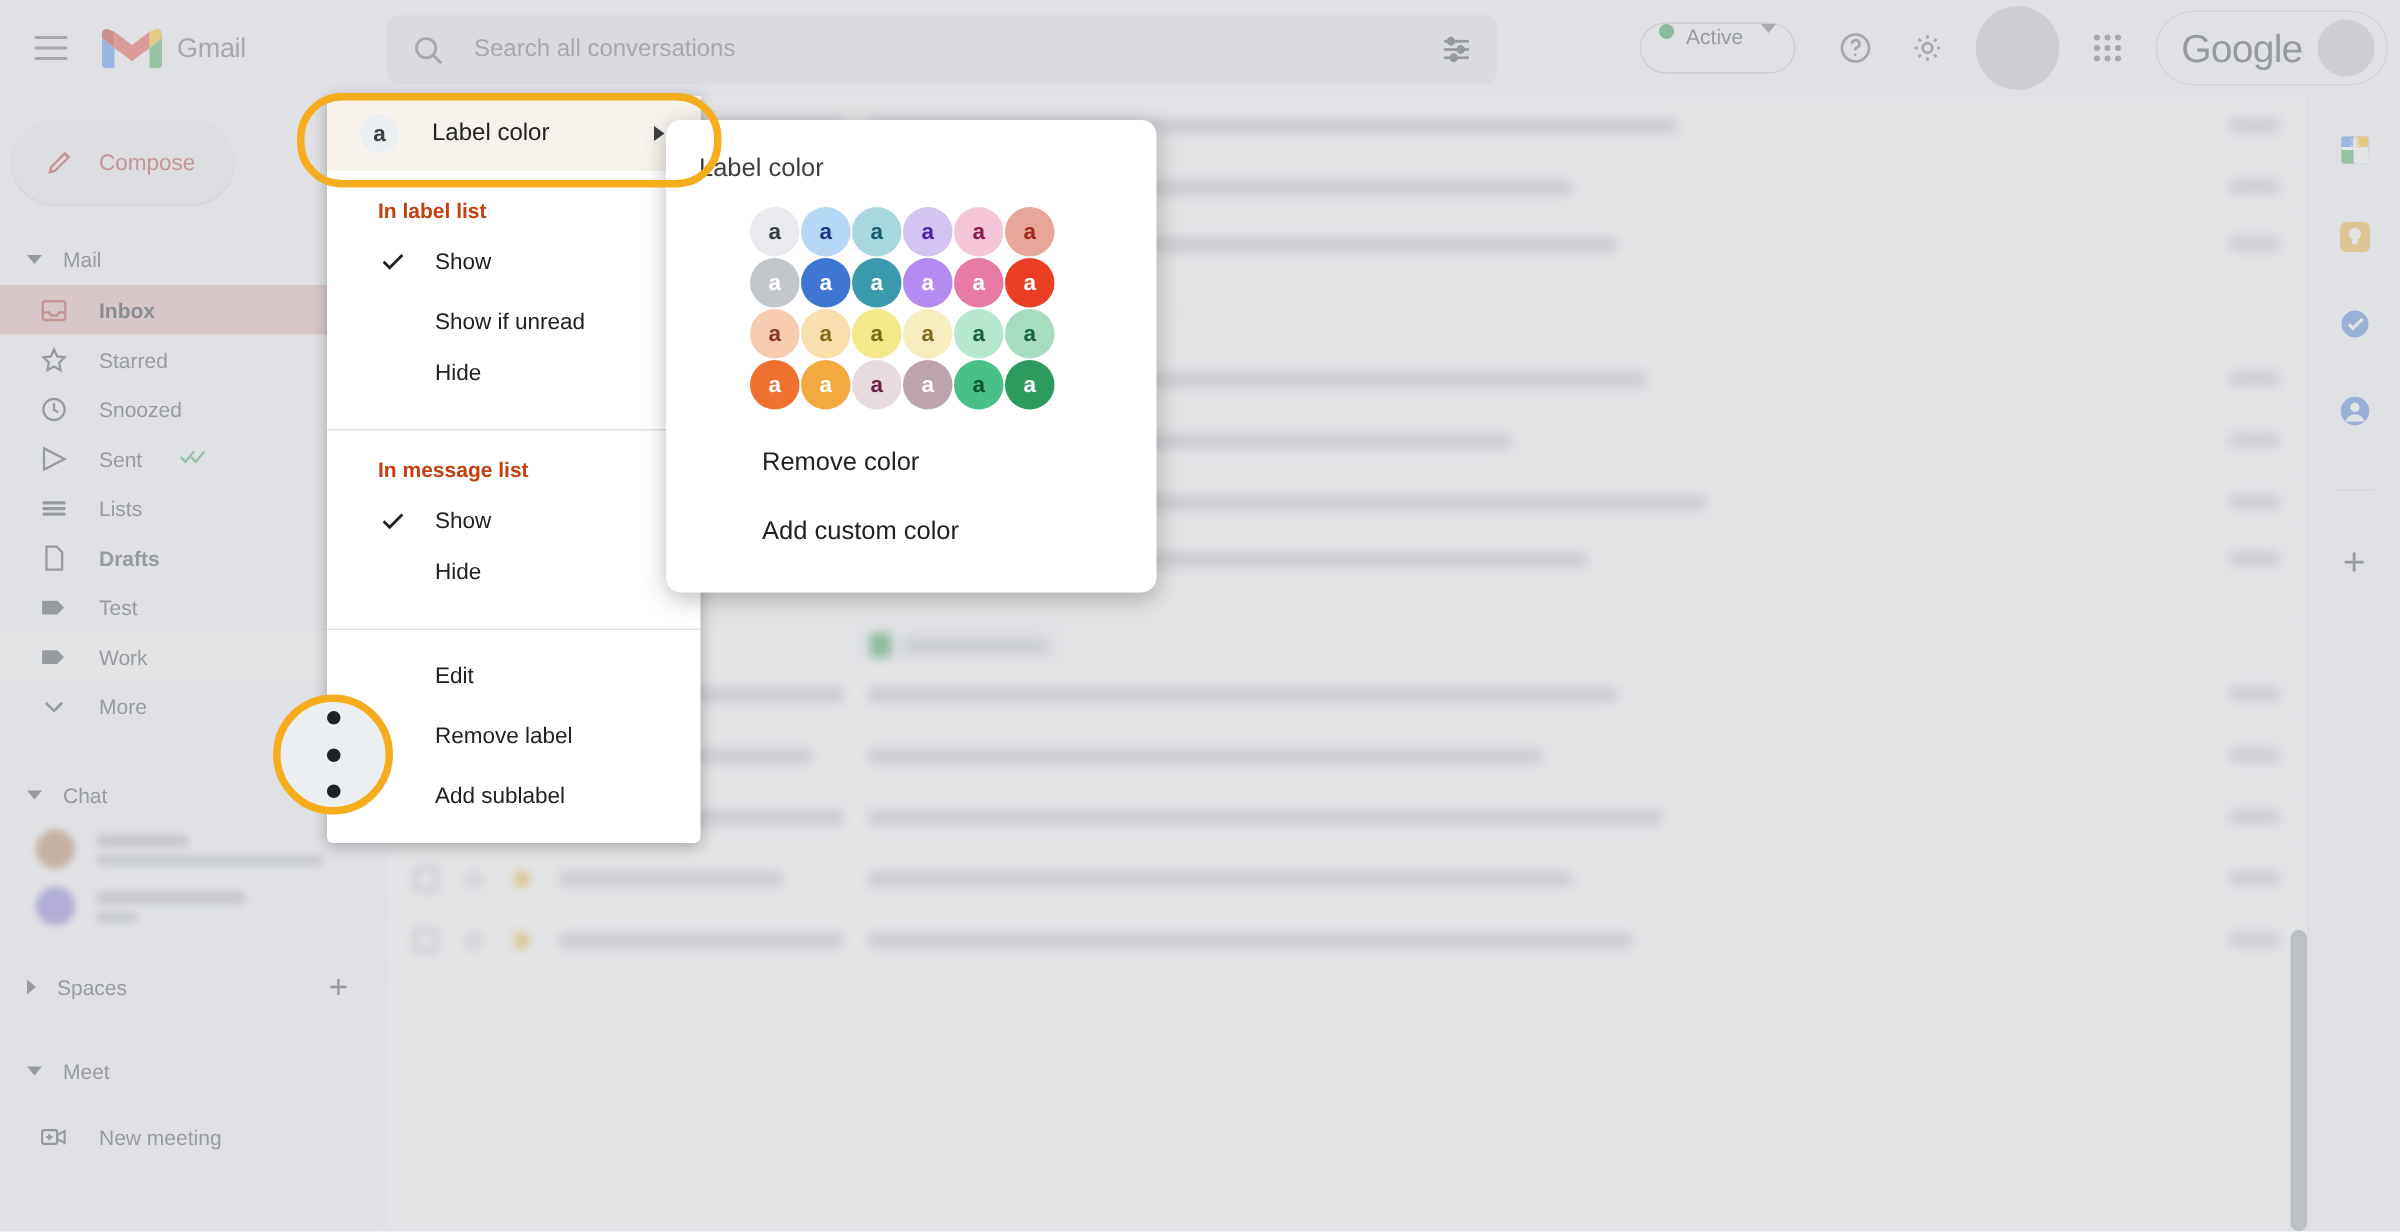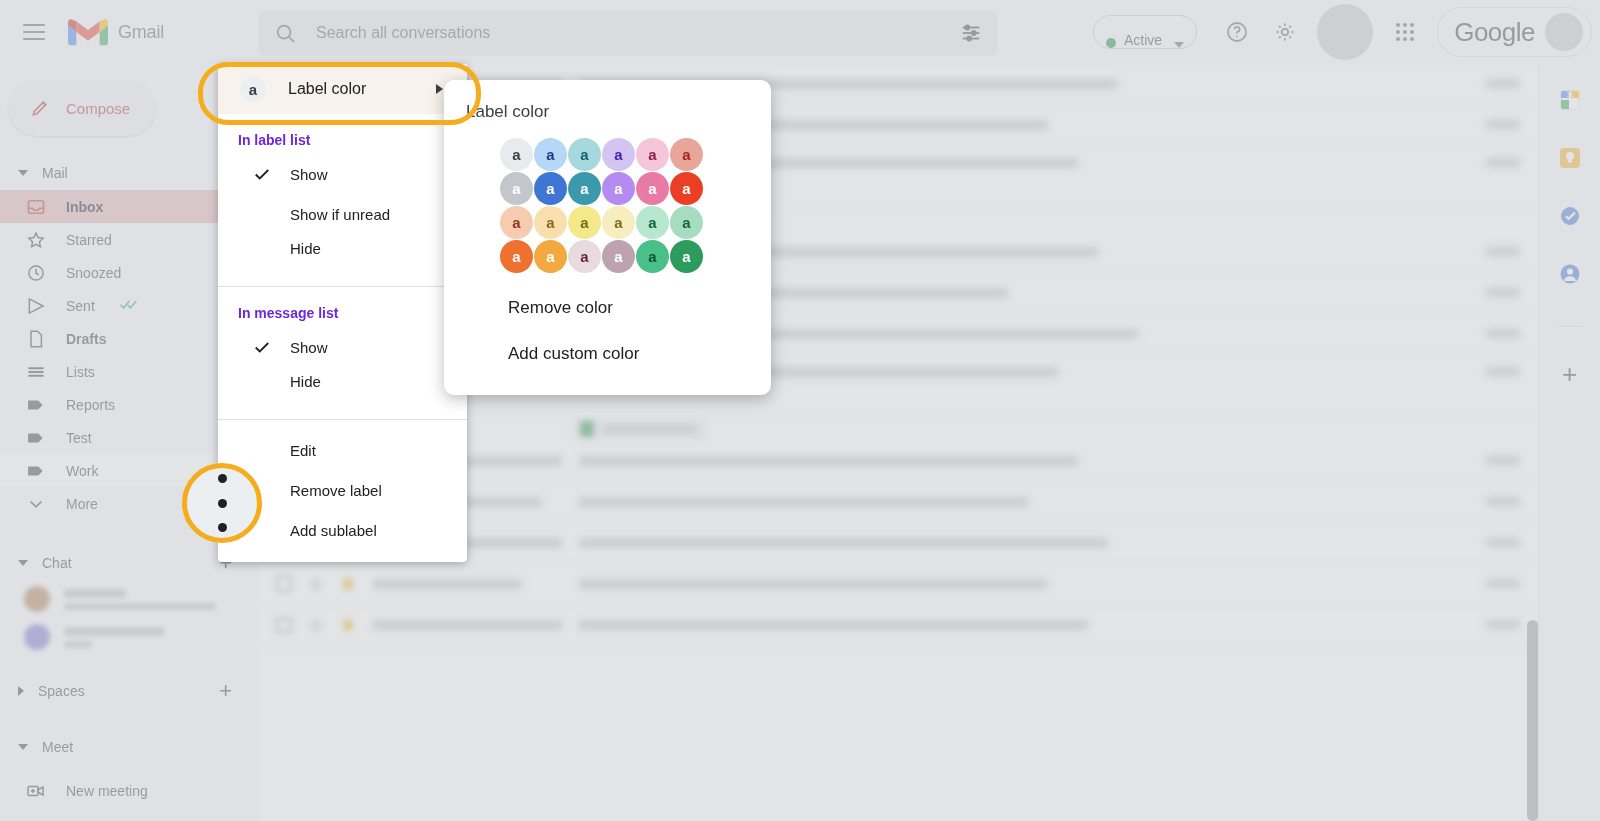--- a/index.html
+++ b/index.html
@@ -48,21 +48,21 @@
     margin-left:20px; font-size:16px; color:#5f6368; flex:1;
     white-space:nowrap; overflow:hidden;
   }
   .search-options { width:22px; height:22px; color:#3c4043; flex:none; }
 
   .top-right {
     position:absolute; right:8px; top:0; height:64px;
     display:flex; align-items:center; gap:4px;
   }
   .status-chip {
-    display:flex; align-items:flex-end; gap:8px;
+    display:flex; align-items:flex-start; gap:8px;
     border:1px solid #c4c7cb; border-radius:20px;
     height:34px; padding:0 12px 0 12px; margin-right:14px;
     font-size:14px; color:#3c4043; cursor:pointer; background:transparent;
   }
   .status-dot { width:10px; height:10px; border-radius:50%; background:#1e8e3e; }
   .caret-down {
     width:0;height:0;border-left:5px solid transparent;border-right:5px solid transparent;
     border-top:6px solid #5f6368; margin-left:4px;
   }
   .icon-btn {
@@ -180,21 +180,21 @@
     width:26px;height:26px;border-radius:50%;
     display:flex;align-items:center;justify-content:center;
     background:#eceff1; font-size:15px; font-weight:bold; color:#3c4043; flex:none;
   }
   .menu-head-label { flex:1; font-size:16px; color:#202124; }
   .arrow-right {
     width:0;height:0;border-top:5px solid transparent;border-bottom:5px solid transparent;
     border-left:7px solid #3c4043; margin-right:24px;
   }
   .menu-group-title {
-    padding:18px 0 6px 20px; font-size:14px; color:#6d28d9; font-weight:bold;
+    padding:18px 0 6px 34px; font-size:14px; color:#c2410c; font-weight:bold;
   }
   .menu-item {
     display:flex; align-items:center; height:40px; padding-left:34px;
     font-size:15px; color:#202124; cursor:pointer; gap:18px;
   }
   .check { width:20px; height:20px; flex:none; }
   .check.empty { visibility:hidden; }
   .menu-sep { height:1px; background:#e0e0e0; margin:12px 0 0 0; }
   .pad-b { padding-bottom:12px; }
 
@@ -517,43 +517,35 @@
               <svg width="20" height="20" viewBox="0 0 24 24" fill="none" stroke="#3c4043" stroke-width="1.8">
                 <path d="M4 3.5L20.5 12 4 20.5z"></path>
               </svg>
             </span>
             <span>Sent</span>
             <span style="margin-left: 4px;"><svg width="20" height="14" viewBox="0 0 26 16" fill="none" stroke="#34a853" stroke-width="2">
                 <path d="M2 9l4 4 7.5-9"></path>
                 <path d="M11 9l4 4 7.5-9"></path>
               </svg></span>
           </div>
+          <div class="sb-item">
+            <span class="sb-ico">
+              <svg width="20" height="20" viewBox="0 0 24 24" stroke="#3c4043" stroke-width="2.6" stroke-linecap="round">
+                <path d="M4 7.5h16M4 12h16M4 16.5h16"></path>
+              </svg>
+            </span>
+            <span>Lists</span>
+          </div>
           <div class="sb-item bold">
             <span class="sb-ico">
               <svg width="20" height="20" viewBox="0 0 24 24" fill="none" stroke="#3c4043" stroke-width="1.8">
                 <path d="M6 2.8h8l4.5 4.5v13.9H6z"></path>
               </svg>
             </span>
             <span>Drafts</span>
-          </div>
-          <div class="sb-item">
-            <span class="sb-ico">
-              <svg width="20" height="20" viewBox="0 0 24 24" stroke="#3c4043" stroke-width="2.6" stroke-linecap="round">
-                <path d="M4 7.5h16M4 12h16M4 16.5h16"></path>
-              </svg>
-            </span>
-            <span>Lists</span>
-          </div>
-          <div class="sb-item">
-            <span class="sb-ico">
-              <svg width="20" height="20" viewBox="0 0 24 24" fill="#3c4043">
-                <path d="M2.5 6.5h12.2l5.3 5.5-5.3 5.5H2.5z"></path>
-              </svg>
-            </span>
-            <span>Reports</span>
           </div>
           <div class="sb-item">
             <span class="sb-ico">
               <svg width="20" height="20" viewBox="0 0 24 24" fill="#3c4043">
                 <path d="M2.5 6.5h12.2l5.3 5.5-5.3 5.5H2.5z"></path>
               </svg>
             </span>
             <span>Test</span>
           </div>
           <div class="sb-item sel-white">

